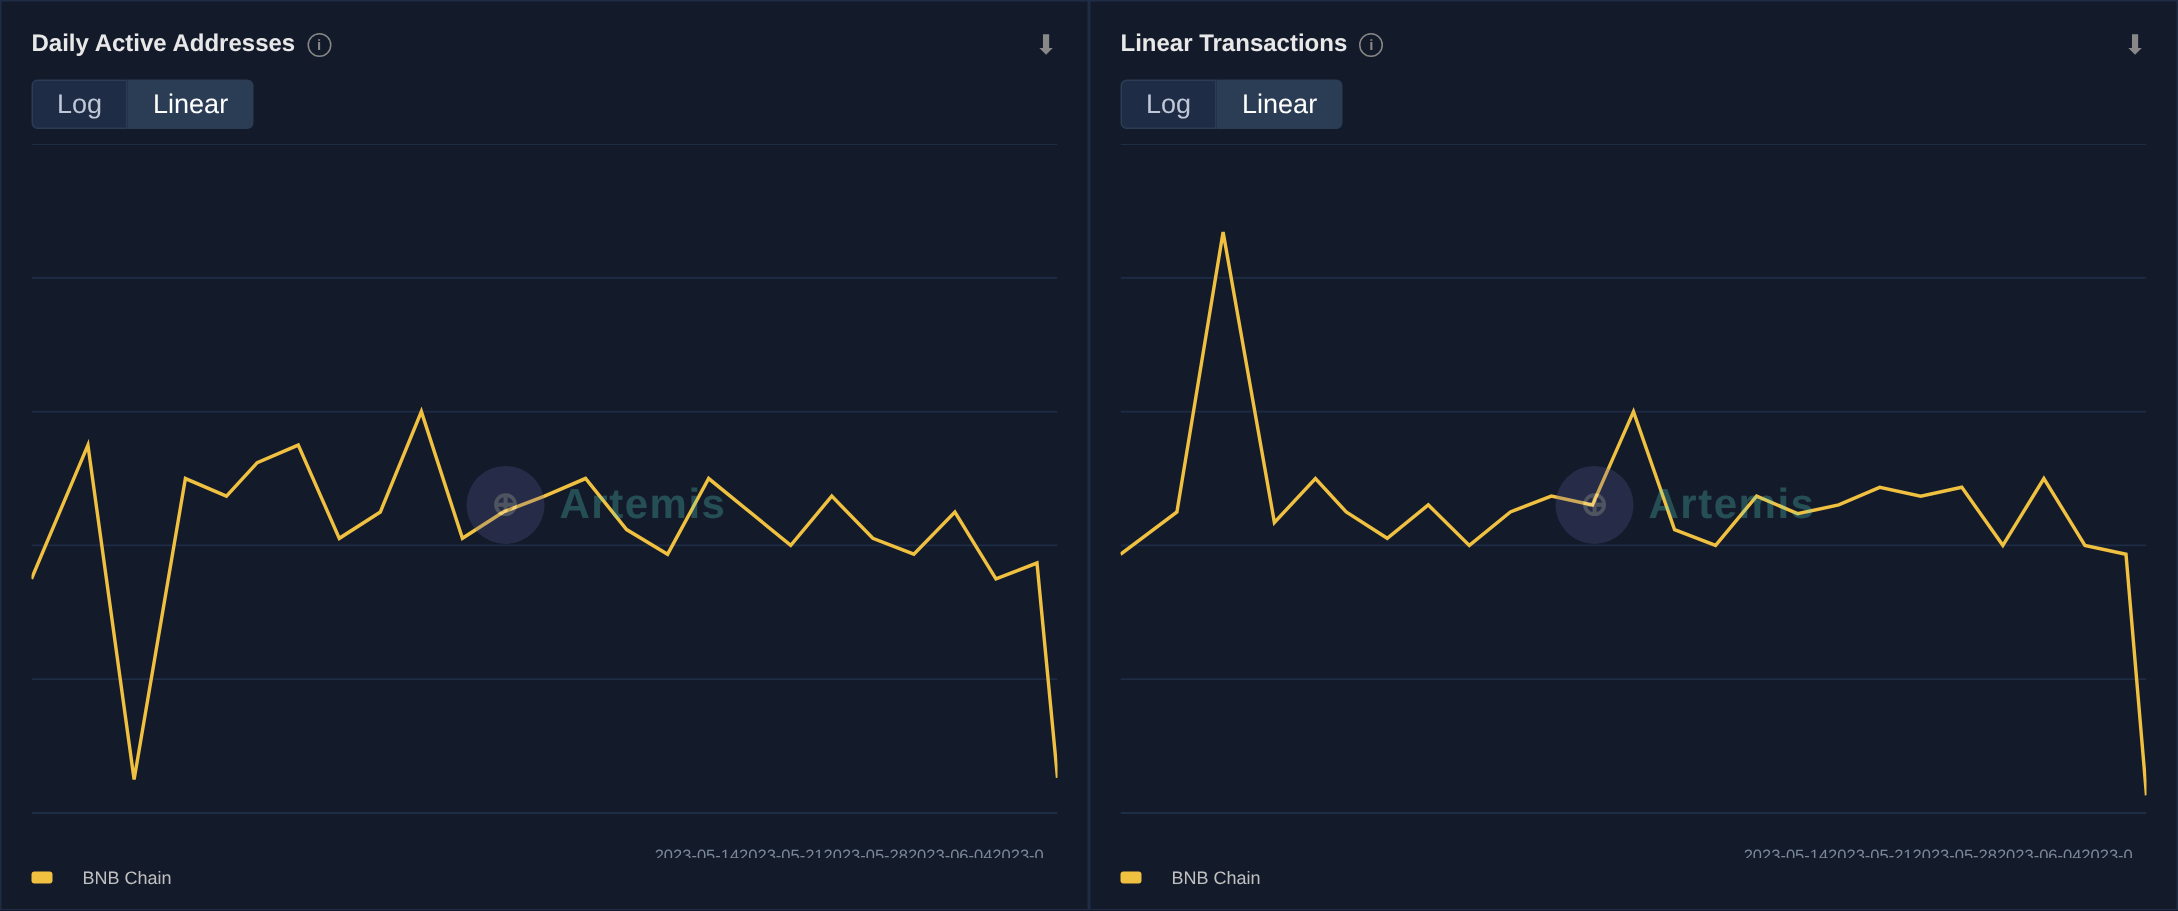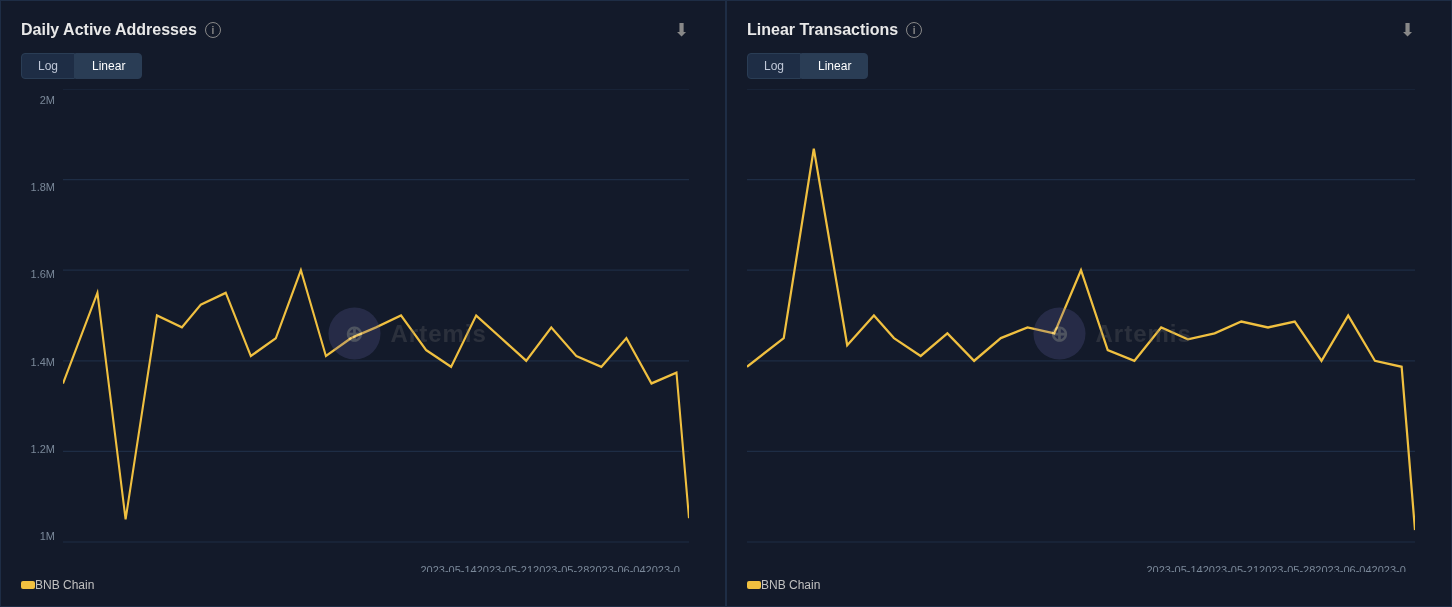--- a/index.html
+++ b/index.html
@@ -12,21 +12,21 @@
       overflow: hidden;
       display: flex;
       gap: 0;
     }
     .panel {
       flex: 1;
       background: #131a2a;
       border: 1px solid #1e2d45;
       display: flex;
       flex-direction: column;
-      padding: 18px 36px 14px 20px;
+      padding: 18px 20px 14px 20px;
       position: relative;
     }
     .panel-header {
       display: flex;
       justify-content: space-between;
       align-items: center;
       margin-bottom: 12px;
     }
     .panel-title {
       font-size: 16px;
@@ -56,21 +56,21 @@
     .toggle-group {
       display: flex;
       gap: 0;
       margin-bottom: 10px;
     }
     .toggle-btn {
       padding: 5px 16px;
       background: #1e2d45;
       border: 1px solid #2a3d55;
       color: #c0c8d8;
-      font-size: 12px;
+      font-size: 18px;
       cursor: pointer;
       font-weight: 500;
     }
     .toggle-btn:first-child { border-radius: 4px 0 0 4px; }
     .toggle-btn:last-child { border-radius: 0 4px 4px 0; }
     .toggle-btn.active {
       background: #2a3d55;
       color: #ffffff;
       text-align: center;
     }
@@ -107,21 +107,21 @@
       justify-content: flex-end;
       font-size: 11px;
       color: #7a8899;
       padding-left: 0;
       height: 30px;
       align-items: flex-end;
     }
     .legend {
       display: flex;
       align-items: center;
-      gap: 0;
+      gap: 20px;
       margin-top: 6px;
       font-size: 12px;
       color: #c0c0c0;
     }
     .legend-dot {
       width: 14px;
       height: 8px;
       background: #f0c040;
       border-radius: 2px;
     }
@@ -144,23 +144,23 @@
       background: #6060a0;
       border-radius: 50%;
       display: flex;
       align-items: center;
       justify-content: center;
       font-size: 22px;
       font-weight: bold;
       color: #fff;
     }
     .watermark-text {
-      font-size: 24px;
+      font-size: 28px;
       font-weight: 700;
-      color: #737373;
+      color: #5eead4;
       letter-spacing: 1px;
     }
     .grid-line {
       stroke: #1e2d45;
       stroke-width: 1;
     }
   </style>
 </head>
 <body>
 
@@ -170,28 +170,20 @@
       <span>Daily Active Addresses</span>
       <span class="info-icon">i</span>
     </div>
     <span class="download-icon">⬇</span>
   </div>
   <div class="toggle-group">
     <button class="toggle-btn">Log</button>
     <button class="toggle-btn active">Linear</button>
   </div>
   <div class="chart-area">
-    <div class="y-axis">
-      <span>2M</span>
-      <span>1.8M</span>
-      <span>1.6M</span>
-      <span>1.4M</span>
-      <span>1.2M</span>
-      <span>1M</span>
-    </div>
     <div class="chart-inner">
       <svg class="chart-svg" id="svg1" viewBox="0 0 600 380" preserveAspectRatio="none">
 
         <line class="grid-line" x1="0" y1="0" x2="600" y2="0"></line>
         <line class="grid-line" x1="0" y1="76" x2="600" y2="76"></line>
         <line class="grid-line" x1="0" y1="152" x2="600" y2="152"></line>
         <line class="grid-line" x1="0" y1="228" x2="600" y2="228"></line>
         <line class="grid-line" x1="0" y1="304" x2="600" y2="304"></line>
         <line class="grid-line" x1="0" y1="380" x2="600" y2="380"></line>
 

